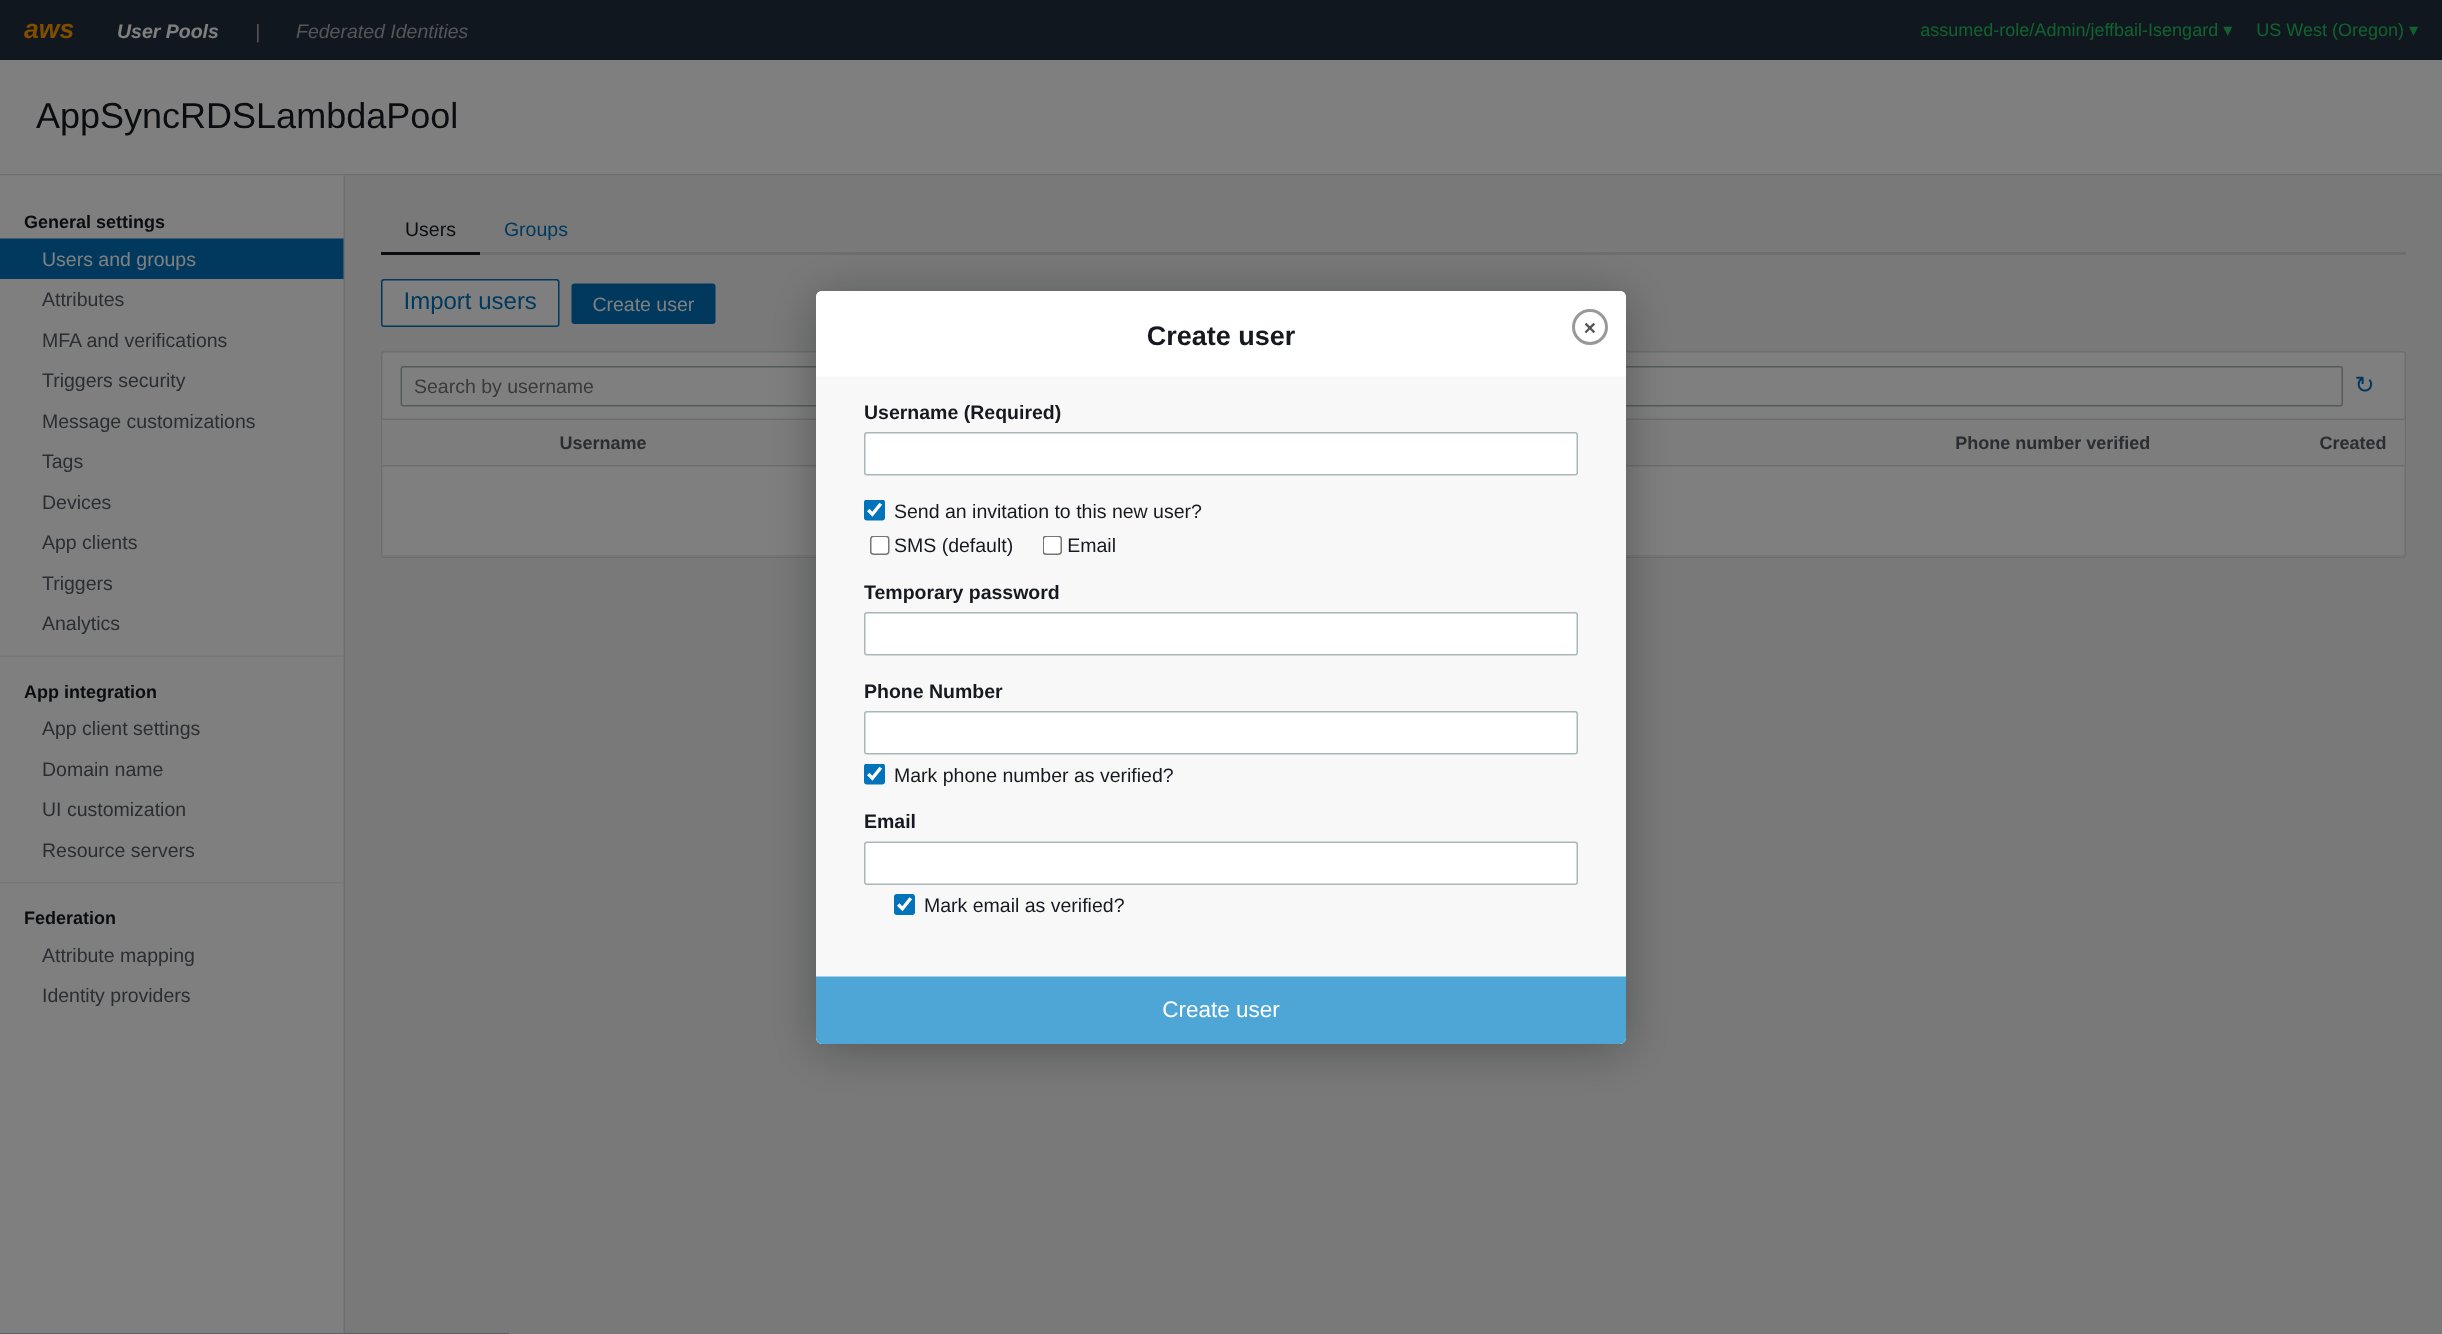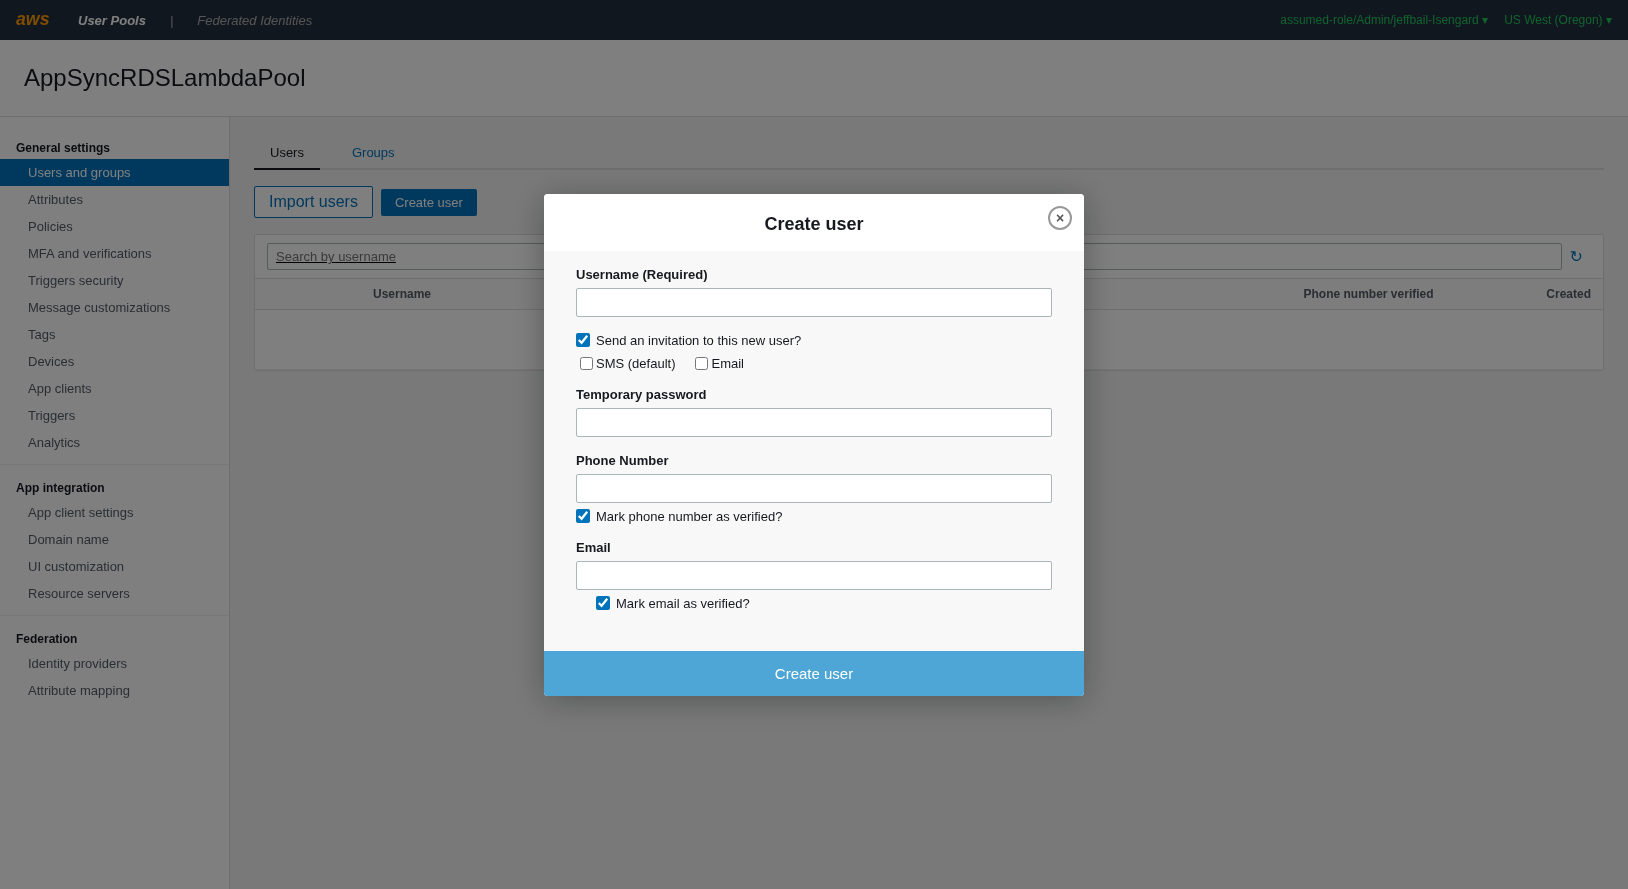--- a/index.html
+++ b/index.html
@@ -74,21 +74,21 @@
 
     
     .main-content {
       flex: 1;
       padding: 20px 24px;
       background: #f2f3f3;
       position: relative;
     }
 
     
-    .tabs { display: flex; gap: 16px; border-bottom: 2px solid #ddd; margin-bottom: 16px; }
+    .tabs { display: flex; gap: 0; border-bottom: 2px solid #ddd; margin-bottom: 16px; }
     .tab {
       padding: 8px 16px;
       font-size: 13px;
       cursor: pointer;
       color: #0073bb;
       border-bottom: 2px solid transparent;
       margin-bottom: -2px;
     }
     .tab.active { color: #16191f; border-bottom: 2px solid #16191f; }
 
@@ -130,21 +130,20 @@
       padding: 8px 12px;
       border-bottom: 1px solid #ddd;
       justify-content: space-between;
     }
     .search-bar {
       flex: 1;
       border: 1px solid #aab7b8;
       padding: 5px 8px;
       font-size: 13px;
       border-radius: 2px;
-      text-decoration: underline;
     }
     .refresh-icon { color: #0073bb; cursor: pointer; font-size: 16px; padding: 4px 8px; }
 
     .data-table { width: 100%; border-collapse: collapse; }
     .data-table th {
       text-align: right;
       padding: 8px 12px;
       font-size: 12px;
       font-weight: 700;
       color: #545b64;
@@ -305,23 +304,20 @@
     <aside class="sidebar">
       <div class="sidebar-section-title">General settings</div>
 
       <div class="sidebar-item active">
         <span>Users and groups</span>
       </div>
       <div class="sidebar-item">
         <span>Attributes</span>
       </div>
       <div class="sidebar-item">
-        <span>Policies</span>
-      </div>
-      <div class="sidebar-item">
         <span>MFA and verifications</span>
       </div>
       <div class="sidebar-item">
         <span>Triggers security</span>
       </div>
       <div class="sidebar-item">
         <span>Message customizations</span>
       </div>
       <div class="sidebar-item">
         <span>Tags</span>
@@ -352,24 +348,24 @@
         <span>UI customization</span>
       </div>
       <div class="sidebar-item">
         <span>Resource servers</span>
       </div>
 
       <div class="sidebar-section-divider"></div>
       <div class="sidebar-section-title">Federation</div>
 
       <div class="sidebar-item">
+        <span>Attribute mapping</span>
+      </div>
+      <div class="sidebar-item">
         <span>Identity providers</span>
-      </div>
-      <div class="sidebar-item">
-        <span>Attribute mapping</span>
       </div>
     </aside>
 
     <main class="main-content">
 
       <div class="tabs">
         <div class="tab active">
           <span>Users</span>
         </div>
         <div class="tab">

